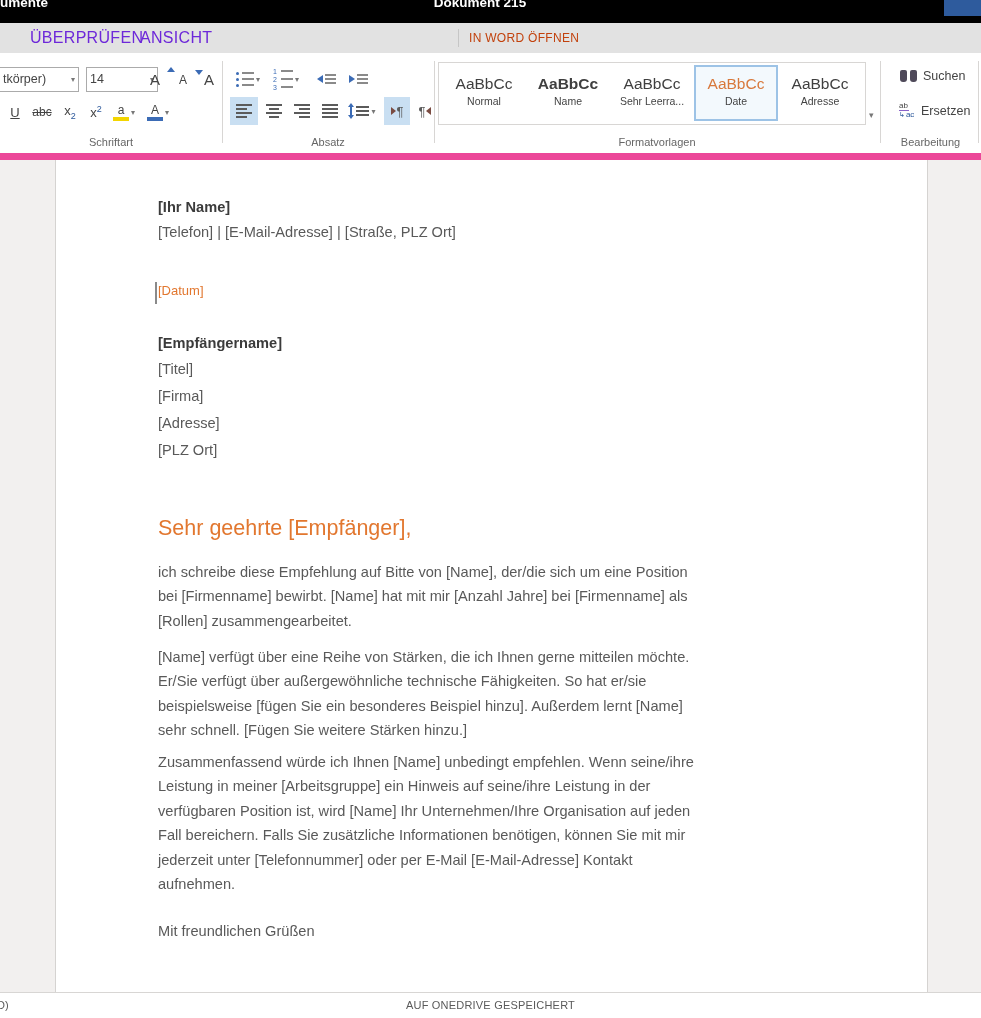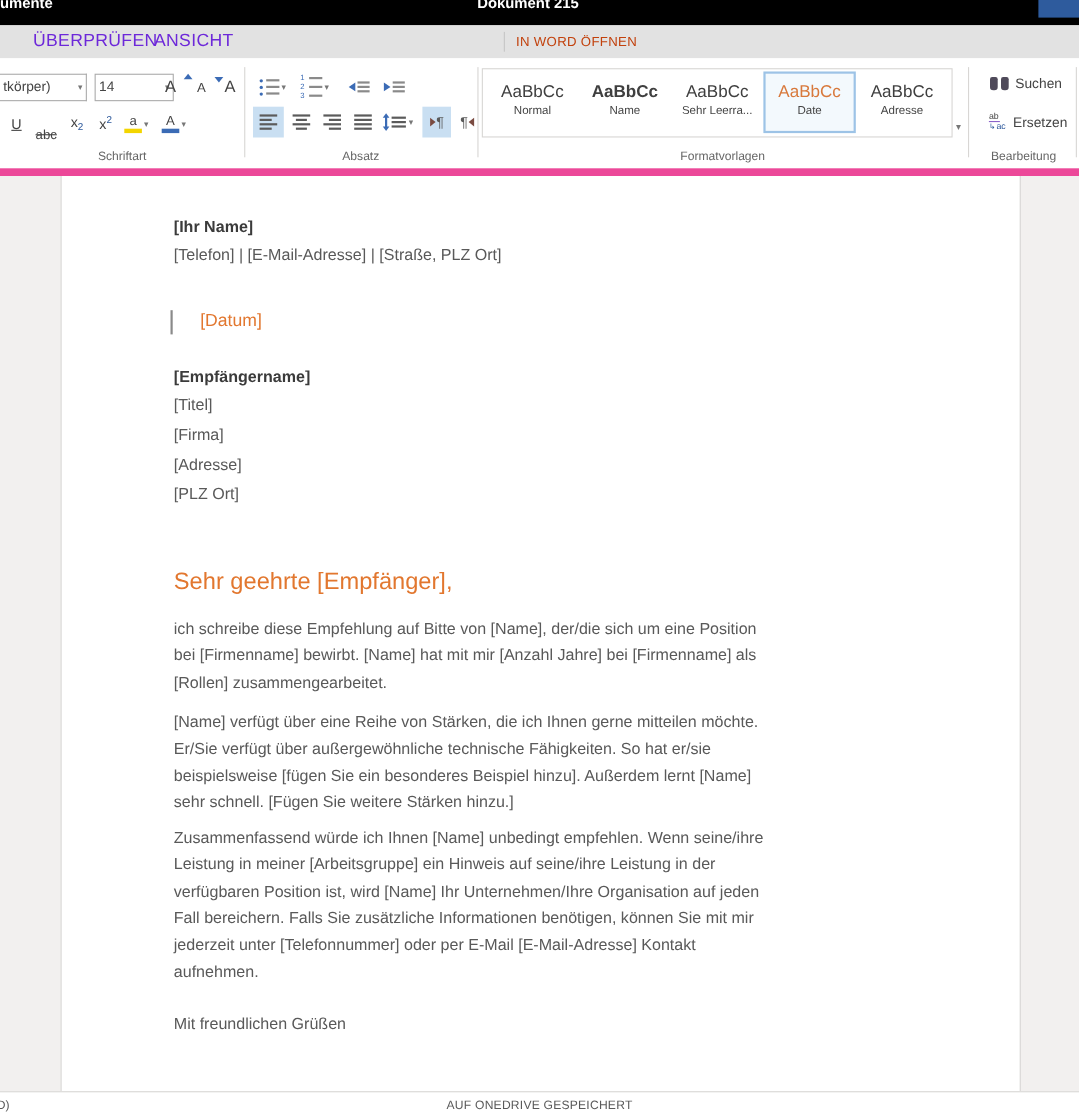--- a/index.html
+++ b/index.html
@@ -161,21 +161,21 @@
     <div class="rbtn" style="left:170px;top:14px;width:26px;height:25px;">
       <span class="letterA small">A</span>
         <i class="tri down"></i>
     </div>
     <div class="rbtn" style="left:196px;top:14px;width:26px;height:25px;">
       <span class="letterA">A</span>
     </div>
     <div class="rbtn" style="left:4px;top:46px;width:22px;height:26px;">
       <span class="u-ic">U</span>
     </div>
-    <div class="rbtn" style="left:28px;top:56px;width:28px;height:26px;">
+    <div class="rbtn" style="left:28px;top:46px;width:28px;height:26px;">
       <span class="strike-ic">abc</span>
     </div>
     <div class="rbtn" style="left:58px;top:46px;width:24px;height:26px;">
       <span class="subsup"><span>x</span><sub class="s2">2</sub></span>
     </div>
     <div class="rbtn" style="left:84px;top:46px;width:24px;height:26px;">
       <span class="subsup"><span>x</span><sup class="s2">2</sup></span>
     </div>
     <div class="rbtn" style="left:108px;top:46px;width:32px;height:26px;">
       <span class="barstack">
@@ -344,21 +344,21 @@
     </div>
     <div class="grp-label" style="left:880px;width:101px;">Bearbeitung</div>
     <div class="group-divider" style="left:978px;"></div>
   </div>
 
   <div class="docarea">
     <div class="page">
       <div class="doc-text doc-bold" style="top:39px;">[Ihr Name]</div>
       <div class="doc-text" style="top:64px;">[Telefon] | [E-Mail-Adresse] | [Straße, PLZ Ort]</div>
       <span class="caret"></span>
-      <div class="doc-text doc-orange" style="top:123px;font-size:16px;padding-left:24px;">[Datum]</div>
+      <div class="doc-text doc-orange" style="top:123px;font-size:13px;">[Datum]</div>
       <div class="doc-text doc-bold" style="top:175px;">[Empfängername]</div>
       <div class="doc-text" style="top:201px;">[Titel]</div>
       <div class="doc-text" style="top:228px;">[Firma]</div>
       <div class="doc-text" style="top:255px;">[Adresse]</div>
       <div class="doc-text" style="top:282px;">[PLZ Ort]</div>
       <div class="doc-text doc-orange" style="top:356px;font-size:21.5px;">Sehr geehrte [Empfänger],</div>
       <div class="doc-text para" style="top:485px;">[Name] verfügt über eine Reihe von Stärken, die ich Ihnen gerne mitteilen möchte.
 Er/Sie verfügt über außergewöhnliche technische Fähigkeiten. So hat er/sie
 beispielsweise [fügen Sie ein besonderes Beispiel hinzu]. Außerdem lernt [Name]
 sehr schnell. [Fügen Sie weitere Stärken hinzu.]</div>

